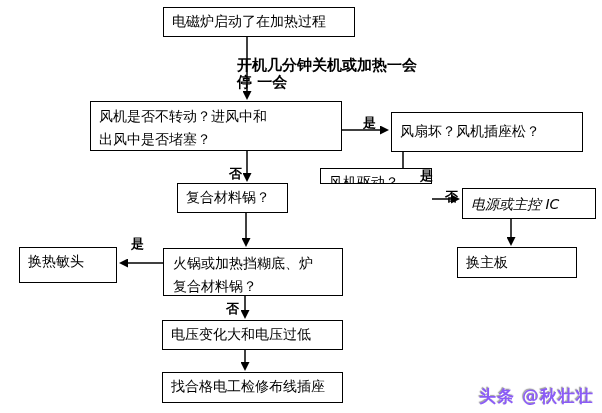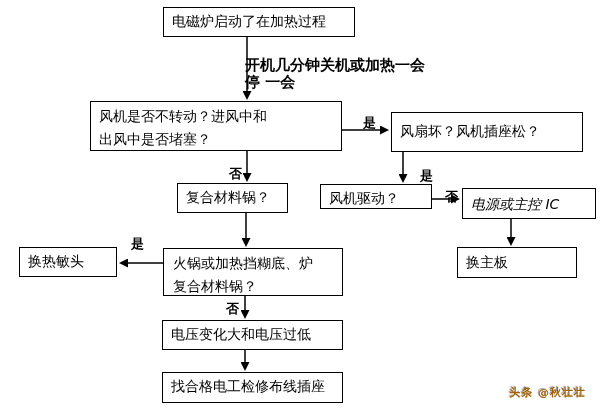--- a/index.html
+++ b/index.html
@@ -37,38 +37,38 @@
   }
   .edge-label {
     position: absolute;
     font-size: 13px;
     font-weight: bold;
     line-height: 13px;
     white-space: nowrap;
   }
   #heading-note {
     position: absolute;
-    left: 245px;
+    left: 237px;
     top: 57px;
     width: 190px;
     font-size: 15px;
     font-weight: bold;
     line-height: 17px;
   }
   #heading-note .ln2 {
     margin-top: 14px;
     text-align: center;
   }
   #watermark {
     position: absolute;
-    right: 16px;
+    right: 8px;
     top: 385px;
-    font-size: 11px;
+    font-size: 17px;
     font-weight: bold;
-    color: #a16207;
+    color: #8b5cf6;
     text-shadow: 1px 1px 0 #ffffff, -1px -1px 1px #9c9c9c;
     letter-spacing: 1px;
   }
 </style>
 </head>
 <body>
 
 <div id="canvas">
 
   <svg id="svg-arrows" viewBox="0 0 602 413" xmlns="http://www.w3.org/2000/svg">
@@ -104,33 +104,33 @@
   </div>
 
   <div class="node" style="left:391px; top:112px; width:192px; height:40px; padding-top:8px;">
     <span class="ln">风扇坏？风机插座松？</span>
   </div>
 
   <div class="node" style="left:177px; top:183px; width:111px; height:30px;">
     <span class="ln">复合材料锅？</span>
   </div>
 
-  <div class="node" style="left:320px; top:184px; width:112px; height:25px;">
+  <div class="node" style="left:320px; top:168px; width:112px; height:16px;">
     <span class="ln">风机驱动？</span>
   </div>
 
   <div class="node" style="left:462px; top:188px; width:134px; height:31px; padding-top:5px;font-style:italic;">
     <span class="ln">电源或主控 IC</span>
   </div>
 
   <div class="node" style="left:457px; top:247px; width:120px; height:31px; padding-top:4px;">
     <span class="ln">换主板</span>
   </div>
 
-  <div class="node" style="left:19px; top:247px; width:98px; height:30px;">
+  <div class="node" style="left:19px; top:247px; width:98px; height:36px;">
     <span class="ln">换热敏头</span>
   </div>
 
   <div class="node two-line" style="left:163px; top:248px; width:180px; height:48px; padding-left:9px;">
     <span class="ln">火锅或加热挡糊底、炉</span>
     <span class="ln">复合材料锅？</span>
   </div>
 
   <div class="node" style="left:162px; top:320px; width:181px; height:30px;">
     <span class="ln">电压变化大和电压过低</span>

